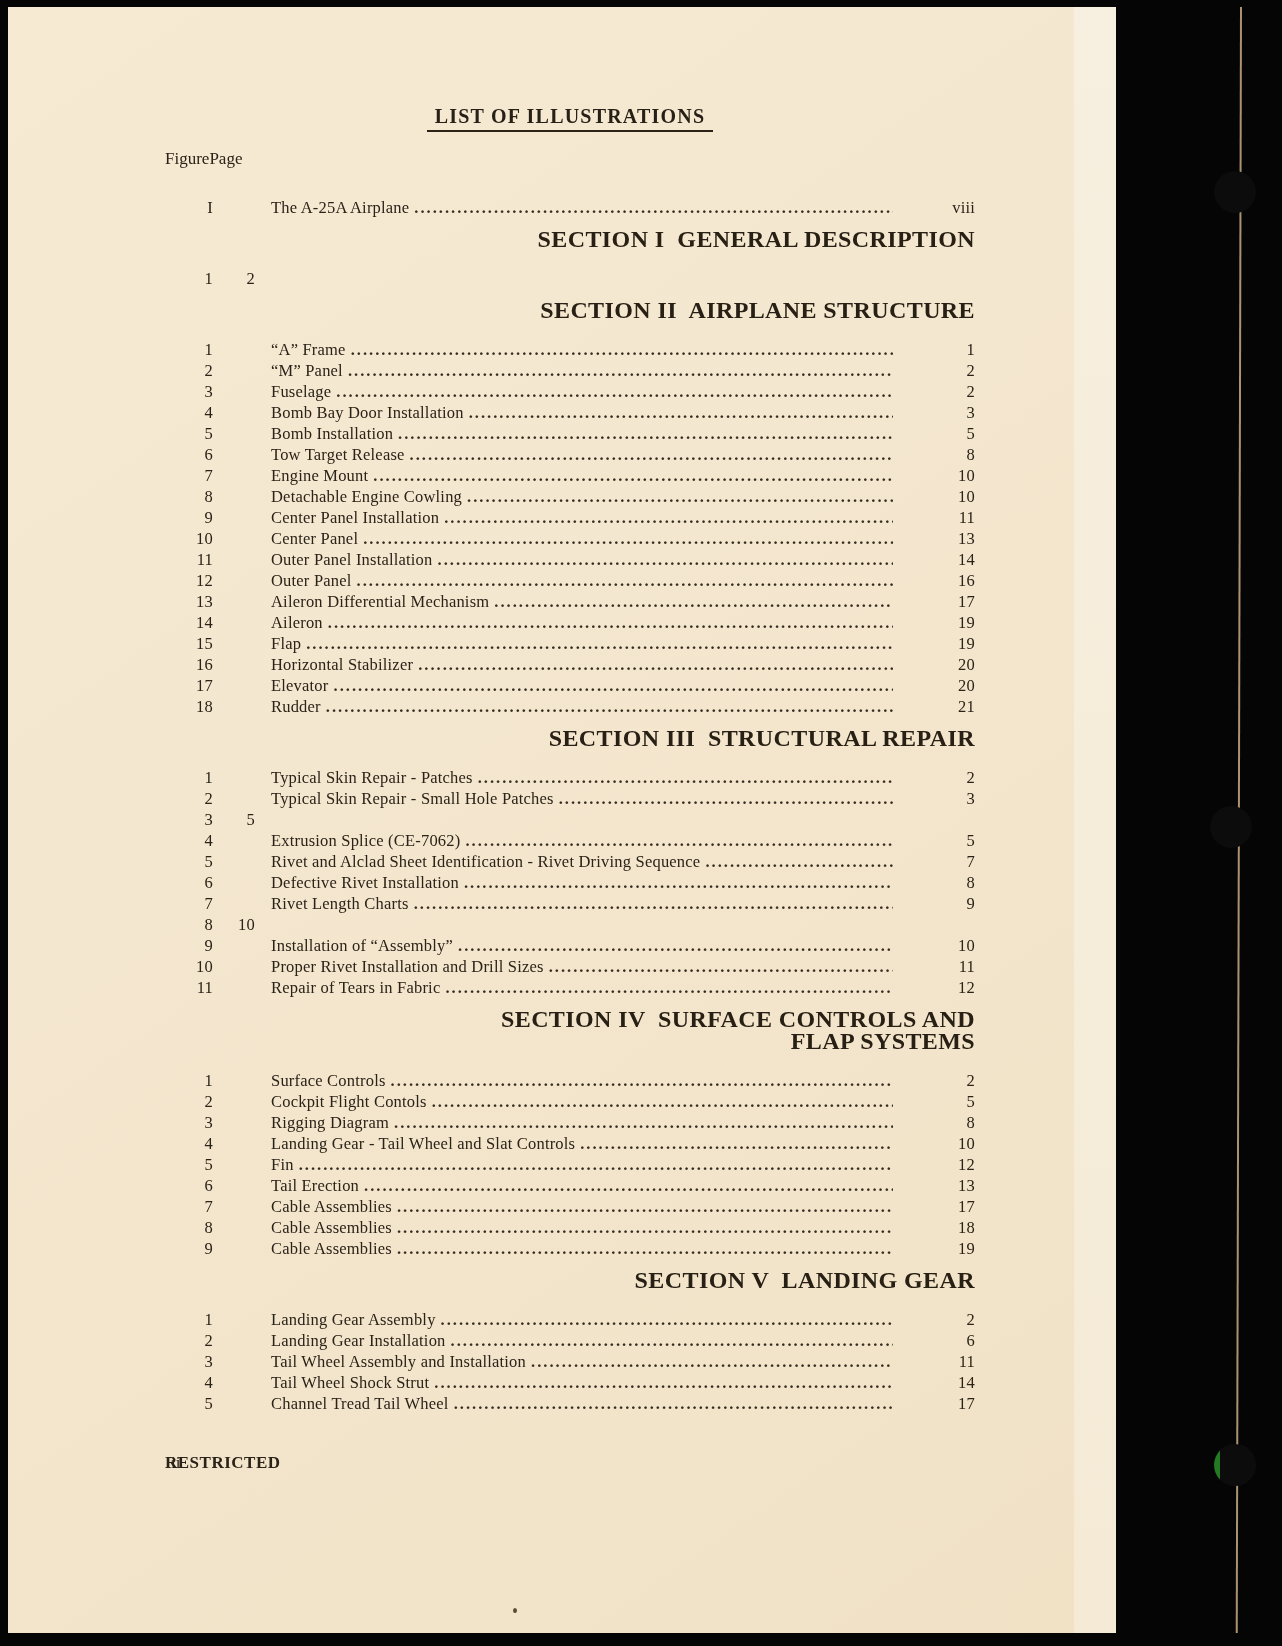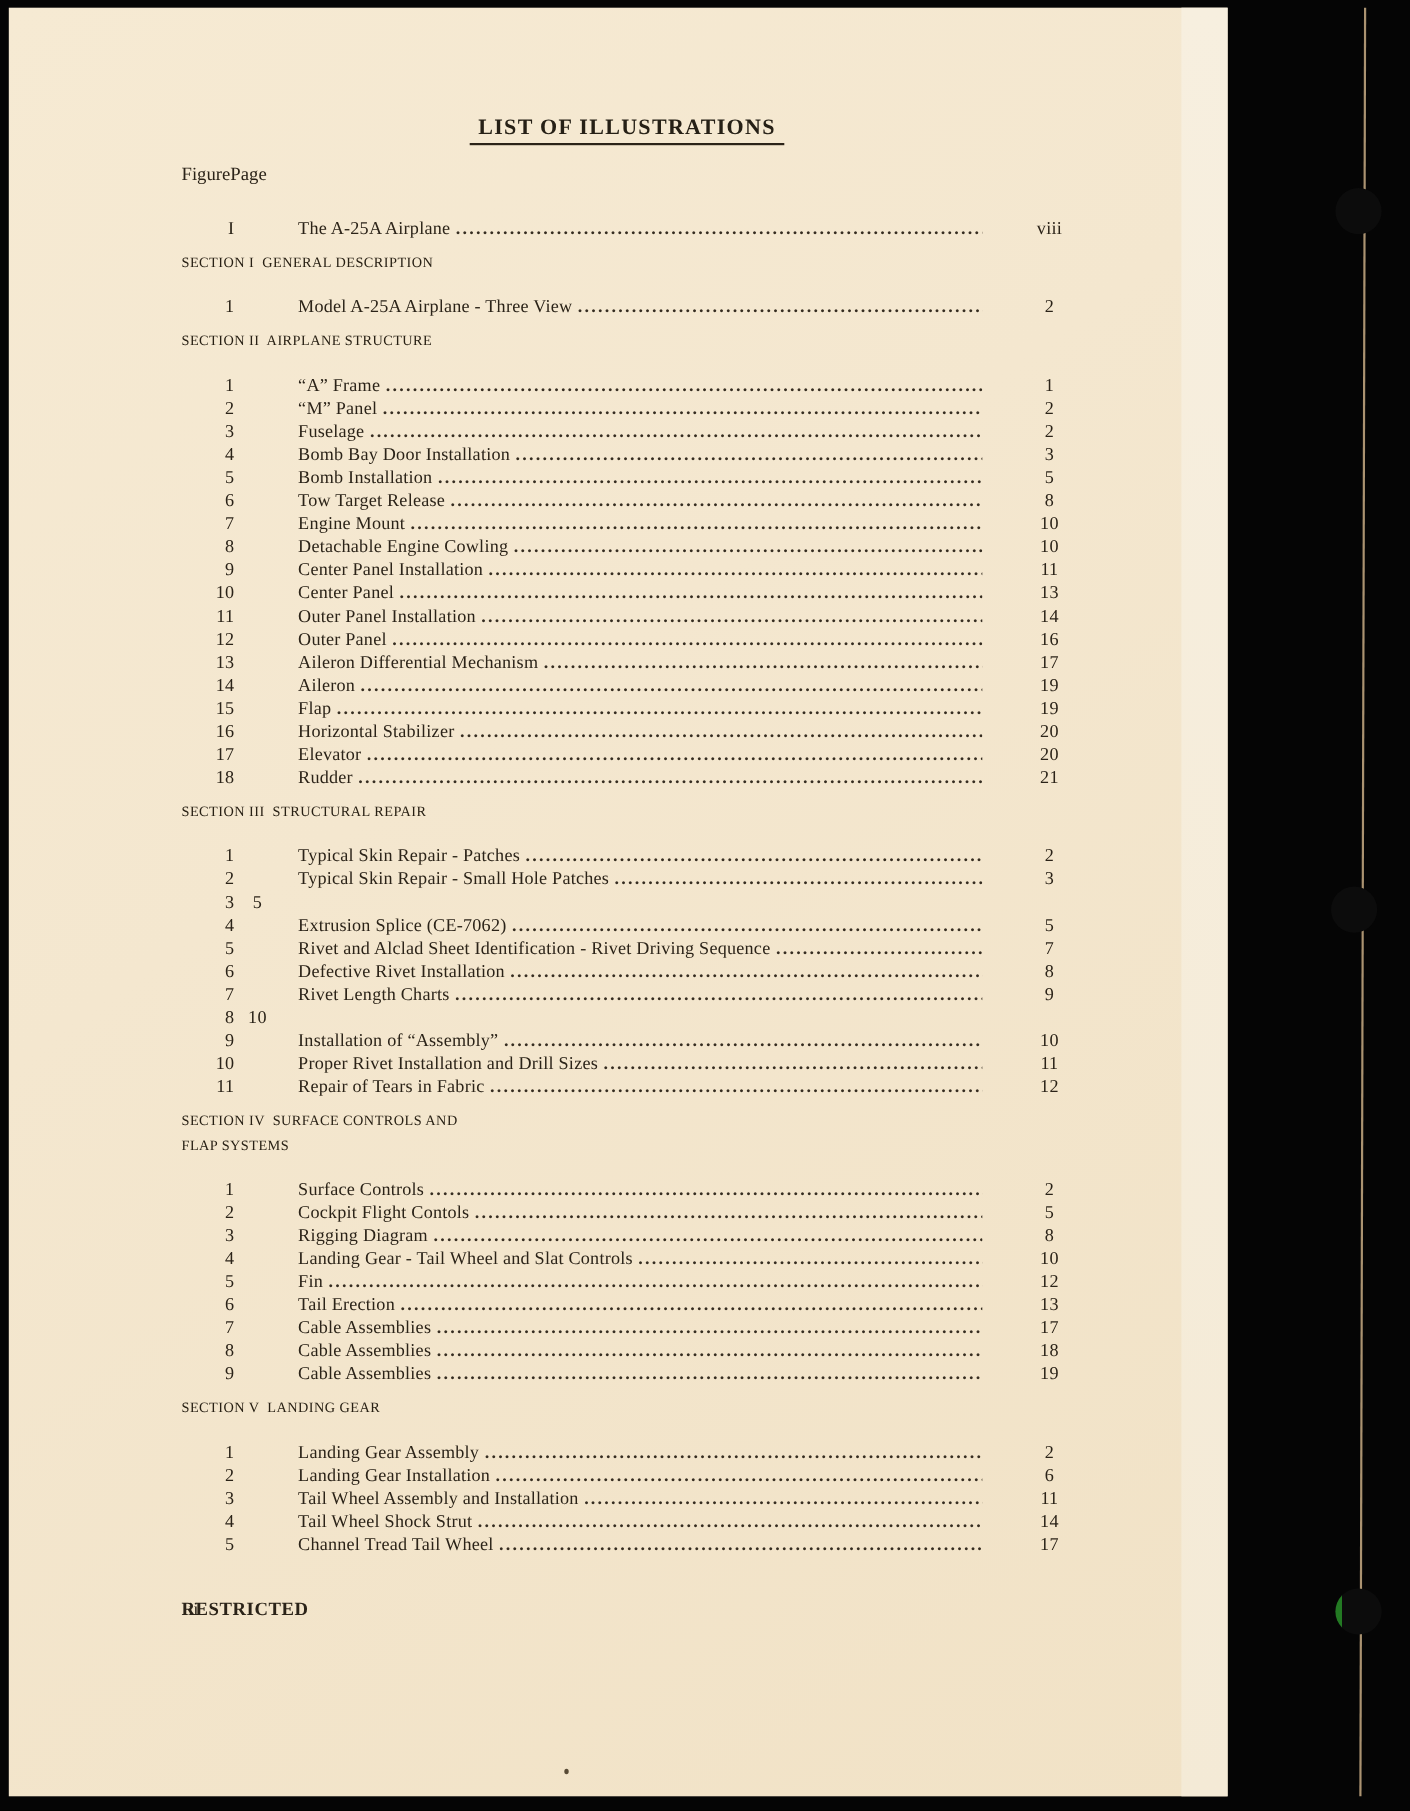--- a/index.html
+++ b/index.html
@@ -50,23 +50,23 @@
   .toc-fig{flex:0 0 48px;text-align:right;}
   .toc-main{flex:1 1 auto;display:flex;min-width:0;margin-left:58px;align-items:flex-start;}
   .toc-title{white-space:nowrap;padding-right:5px;}
   .toc-dots{
     flex:1 1 auto;overflow:hidden;white-space:nowrap;margin-right:40px;
     font-weight:700;letter-spacing:2px;color:#352c20;
   }
   .toc-dots::after{
     content:"....................................................................................................................................................................";
   }
-  .toc-page{flex:0 0 42px;text-align:center;}
+  .toc-page{flex:0 0 42px;text-align:right;}
   .section-heading{
-    text-align:left;font-size:13px;font-weight:400;letter-spacing:0.4px;
+    text-align:right;font-size:24px;font-weight:700;letter-spacing:0.4px;
     margin:10px 0 18px 0;line-height:22px;white-space:pre;color:#282014;
   }
   .footer{
     position:relative;margin-top:38px;
     font-size:17px;line-height:22px;
   }
   .footer-left{position:absolute;left:6px;top:0;font-weight:400;}
   .footer-center{font-weight:700;letter-spacing:0.5px;}
   .speck{position:absolute;width:4px;height:5px;background:#584a35;border-radius:50%;left:505px;top:1601px;}
 </style>
@@ -93,24 +93,20 @@
             <span class="toc-fig">I</span>
             <span class="toc-main">
               <span class="toc-title">The A-25A Airplane</span>
               <span class="toc-dots"></span>
             </span>
             <span class="toc-page">viii</span>
           </div>
           <div class="section-heading"><div>SECTION I  GENERAL DESCRIPTION</div></div>
           <div class="toc-row">
             <span class="toc-fig">1</span>
-            <span class="toc-main">
-              <span class="toc-title">Model A-25A Airplane - Three View</span>
-              <span class="toc-dots"></span>
-            </span>
             <span class="toc-page">2</span>
           </div>
           <div class="section-heading"><div>SECTION II  AIRPLANE STRUCTURE</div></div>
           <div class="toc-row">
             <span class="toc-fig">1</span>
             <span class="toc-main">
               <span class="toc-title">“A” Frame</span>
               <span class="toc-dots"></span>
             </span>
             <span class="toc-page">1</span>

